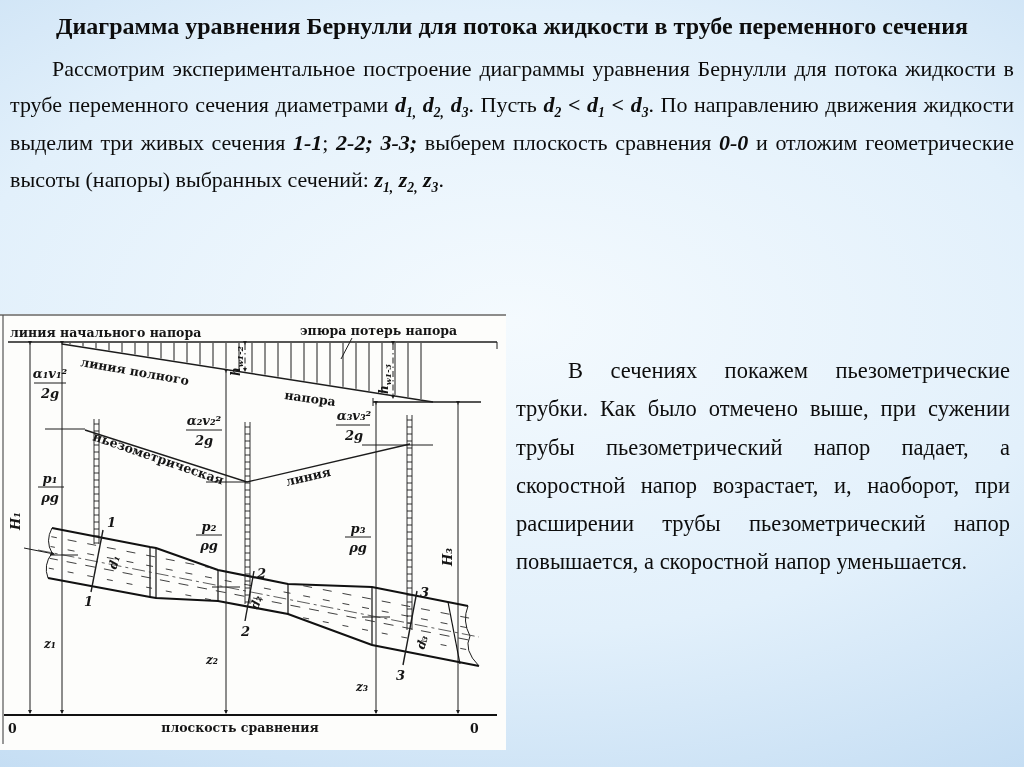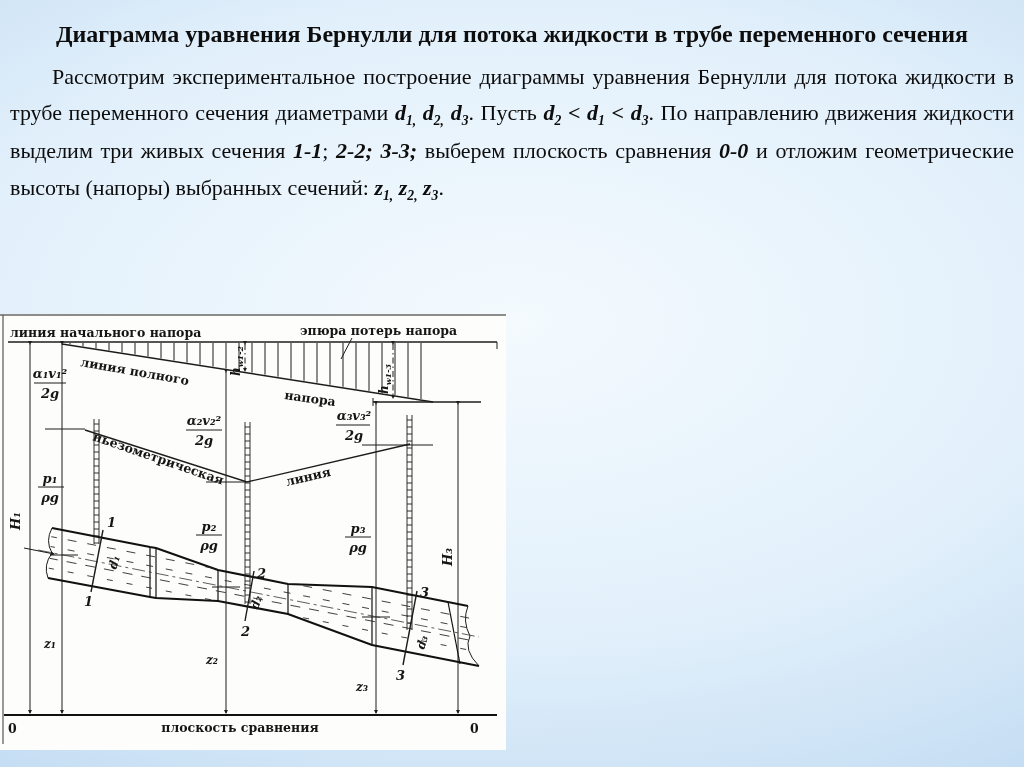--- a/index.html
+++ b/index.html
@@ -5,21 +5,21 @@
   html,body{margin:0;padding:0;}
   .slide{
     position:relative;
     width:1024px;height:767px;
     overflow:hidden;
     background: radial-gradient(ellipse 120% 90% at 50% 42%, #f4fafe 0%, #e2f0fb 45%, #c4ddf3 78%, #aed3ee 100%);
     font-family:"Liberation Serif", serif;
     color:#0d0d0d;
   }
   .title{
-    margin:8px auto; padding-top:10px;
+    margin:0 auto; padding-top:10px;
     max-width:920px;
     text-align:center;
     font-size:24px; font-weight:bold; line-height:1.38;
   }
   .intro{
     margin:8px 10px 0 10px;
     font-size:22px; line-height:1.65;
     text-align:justify;
     text-indent:42px;
   }
@@ -291,14 +291,15 @@
       <text class="lbl" x="240" y="418" text-anchor="middle">плоскость сравнения</text>
       <text class="lbl" x="8" y="419">0</text>
       <text class="lbl" x="470" y="419">0</text>
 
       <text class="fs" transform="translate(116,256) rotate(-72)">d₁</text>
       <text class="fs" transform="translate(258,296) rotate(-72)">d₂</text>
       <text class="fs" transform="translate(424,336) rotate(-72)">d₃</text>
     </svg>
   </div>
 
+  <p class="side-text">В сечениях покажем пьезометрические трубки. Как было отмечено выше, при сужении трубы пьезометрический напор падает, а скоростной напор возрастает, и, наоборот, при расширении трубы пьезометрический напор повышается, а скоростной напор уменьшается.</p>
 
 </div>
 
 </body></html>

